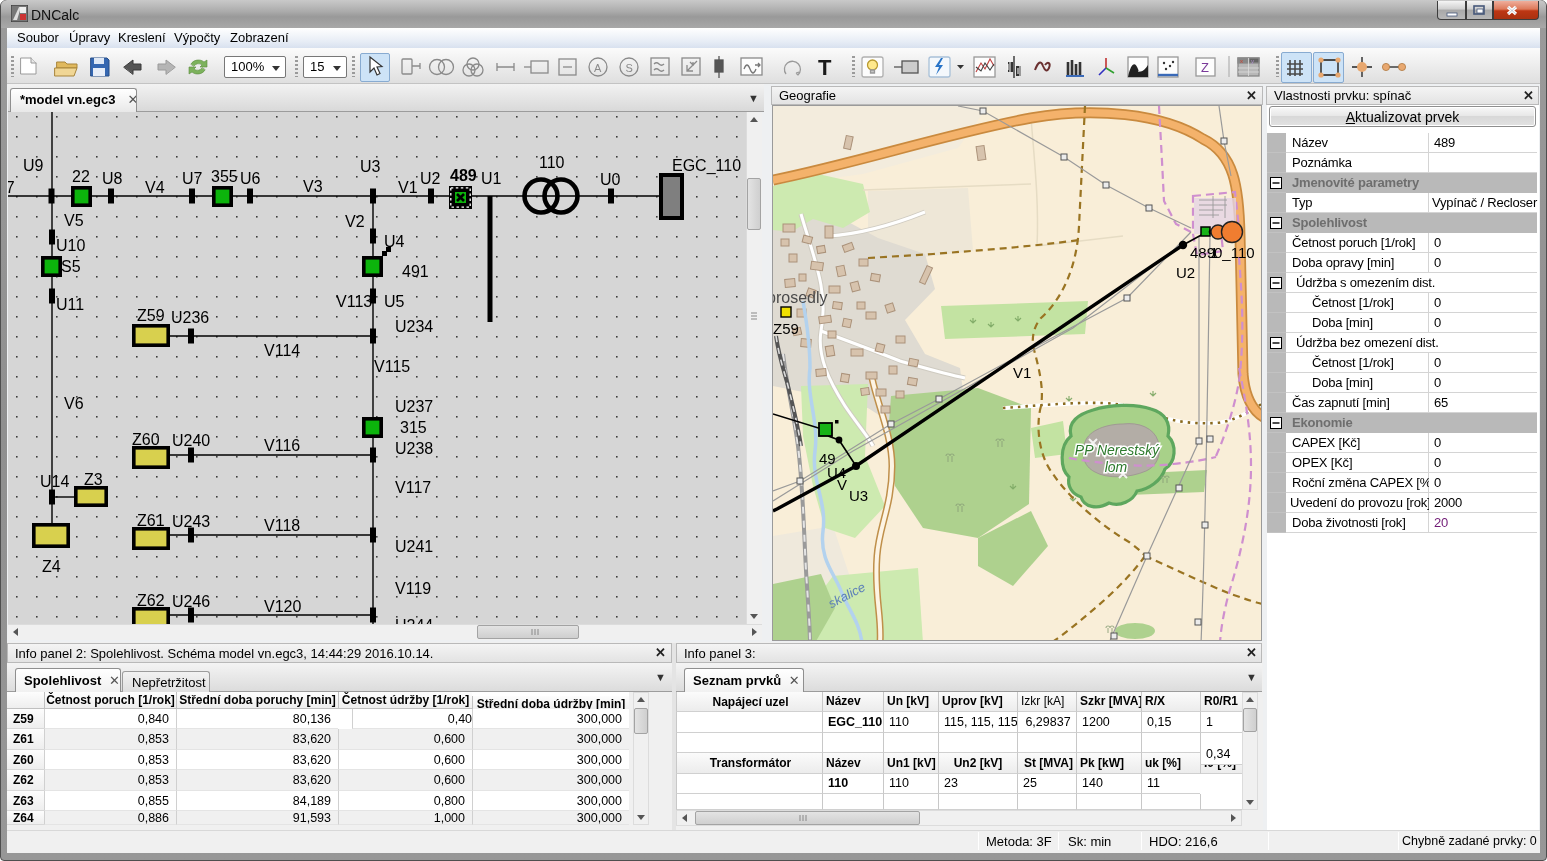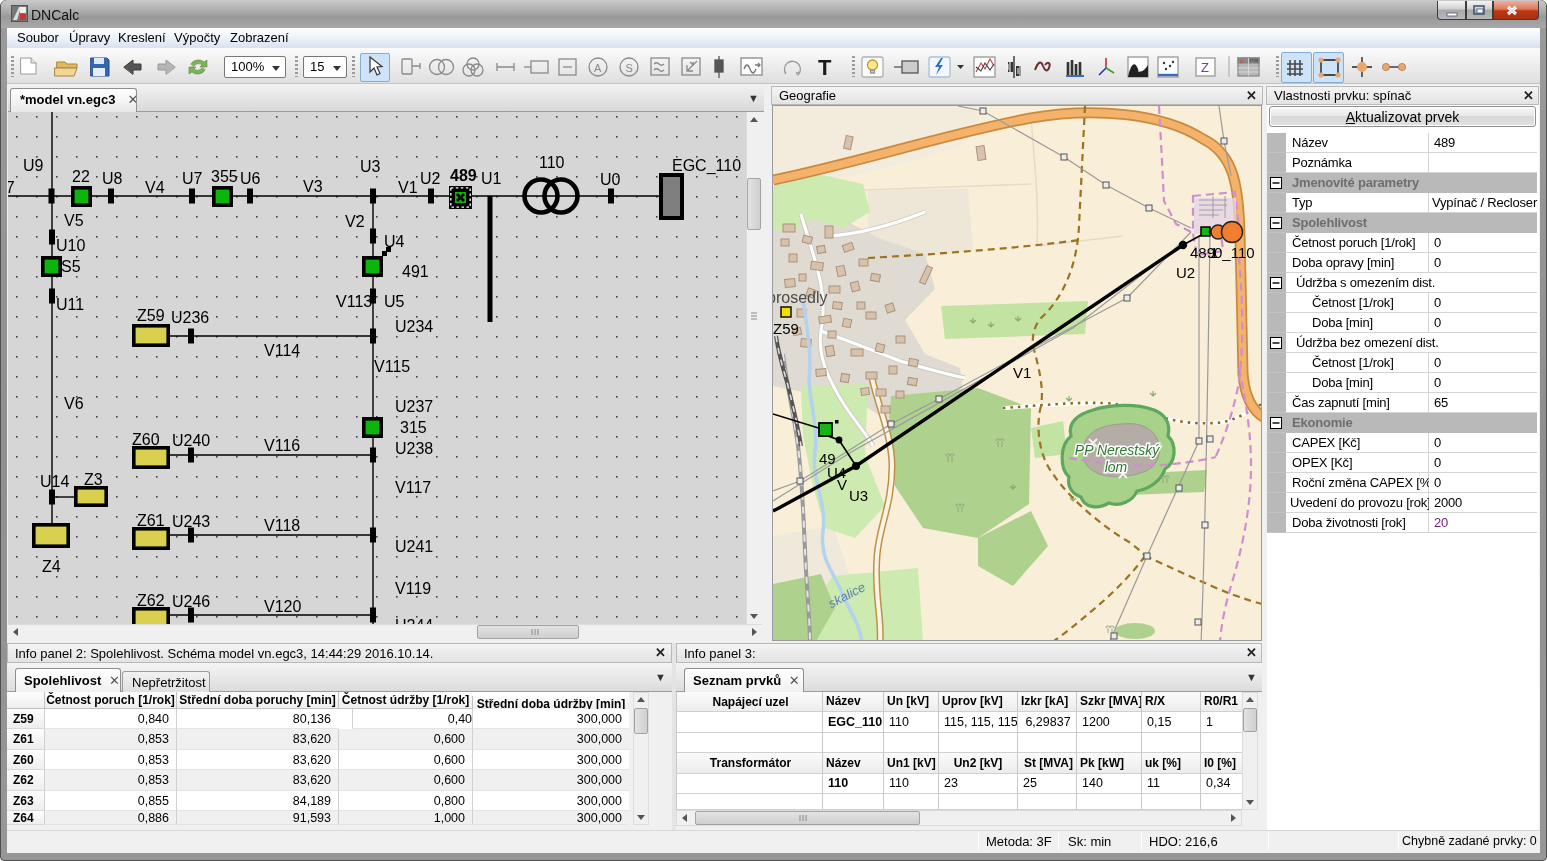--- a/index.html
+++ b/index.html
@@ -715,21 +715,21 @@
 <div class="ptitle" style="left:676px;top:643px;width:586px;height:20px;line-height:19px">Info panel 3:</div>
 <div class="pclose" style="left:1246px;top:645px">✕</div>
 <div class="abs" style="left:676px;top:663px;width:586px;height:29px;background:linear-gradient(#f4f4f4,#dcdcdc);border-bottom:1px solid #9c9c9c"></div>
 <div class="abs" style="left:684px;top:668px;width:120px;height:25px;background:linear-gradient(#fff,#f0f0f0);border:1px solid #8f8f8f;border-bottom:none;border-radius:3px 3px 0 0;font-size:13px;font-weight:bold;line-height:24px;padding-left:8px">Seznam prvků <span style="font-weight:normal;color:#555;margin-left:4px">✕</span></div>
 <div class="abs" style="left:1246px;top:671px;font-size:11px;color:#333">▼</div>
 <div class="abs" style="left:676px;top:692px;width:566px;height:118px;background:#fff"></div>
 <div class="tbl-cell" style="left:676px;top:692px;width:146px;height:20px;line-height:19px;font-size:12px;font-weight:bold;background:linear-gradient(#fbfbfb,#ececec);text-align:center;line-height:20px;border-left:1px solid #c8c8c8;border-bottom:1px solid #d0d0d0;padding-left:5px;padding-right:3px">Napájecí uzel</div>
 <div class="tbl-cell" style="left:822px;top:692px;width:61px;height:20px;line-height:19px;font-size:12px;font-weight:bold;background:linear-gradient(#fbfbfb,#ececec);text-align:left;border-left:1px solid #c8c8c8;border-bottom:1px solid #d0d0d0;padding-left:3px;padding-right:3px">Název</div>
 <div class="tbl-cell" style="left:883px;top:692px;width:55px;height:20px;line-height:19px;font-size:12px;font-weight:bold;background:linear-gradient(#fbfbfb,#ececec);text-align:left;border-left:1px solid #c8c8c8;border-bottom:1px solid #d0d0d0;padding-left:3px;padding-right:3px">Un [kV]</div>
 <div class="tbl-cell" style="left:938px;top:692px;width:79px;height:20px;line-height:19px;font-size:12px;font-weight:bold;background:linear-gradient(#fbfbfb,#ececec);text-align:left;border-left:1px solid #c8c8c8;border-bottom:1px solid #d0d0d0;padding-left:3px;padding-right:3px">Uprov [kV]</div>
-<div class="tbl-cell" style="left:1017px;top:692px;width:59px;height:20px;line-height:19px;font-size:12px;font-weight:bold;background:linear-gradient(#fbfbfb,#ececec);text-align:left;border-left:1px solid #c8c8c8;border-bottom:1px solid #d0d0d0;padding-left:3px;padding-right:3px">Izkr [kA]</div>
+<div class="tbl-cell" style="left:1017px;top:692px;width:59px;height:20px;line-height:19px;font-size:12px;font-weight:normal;background:linear-gradient(#fbfbfb,#ececec);text-align:left;border-left:1px solid #c8c8c8;border-bottom:1px solid #d0d0d0;padding-left:3px;padding-right:3px">Izkr [kA]</div>
 <div class="tbl-cell" style="left:1076px;top:692px;width:65px;height:20px;line-height:19px;font-size:12px;font-weight:bold;background:linear-gradient(#fbfbfb,#ececec);text-align:left;border-left:1px solid #c8c8c8;border-bottom:1px solid #d0d0d0;padding-left:3px;padding-right:3px">Szkr [MVA]</div>
 <div class="tbl-cell" style="left:1141px;top:692px;width:59px;height:20px;line-height:19px;font-size:12px;font-weight:bold;background:linear-gradient(#fbfbfb,#ececec);text-align:left;border-left:1px solid #c8c8c8;border-bottom:1px solid #d0d0d0;padding-left:3px;padding-right:3px">R/X</div>
 <div class="tbl-cell" style="left:1200px;top:692px;width:42px;height:20px;line-height:19px;font-size:12px;font-weight:bold;background:linear-gradient(#fbfbfb,#ececec);text-align:left;border-left:1px solid #c8c8c8;border-bottom:1px solid #d0d0d0;padding-left:3px;padding-right:3px">R0/R1</div>
 <div class="tbl-cell" style="left:676px;top:712px;width:146px;height:21px;line-height:20px;background:#fff;text-align:left;border-left:1px solid #c8c8c8;border-bottom:1px solid #d0d0d0;padding-left:5px;padding-right:3px"></div>
 <div class="tbl-cell" style="left:822px;top:712px;width:61px;height:21px;line-height:20px;background:#fff;text-align:left;font-weight:bold;border-left:1px solid #c8c8c8;border-bottom:1px solid #d0d0d0;padding-left:5px;padding-right:3px">EGC_110</div>
 <div class="tbl-cell" style="left:883px;top:712px;width:55px;height:21px;line-height:20px;background:#fff;text-align:left;border-left:1px solid #c8c8c8;border-bottom:1px solid #d0d0d0;padding-left:5px;padding-right:3px">110</div>
 <div class="tbl-cell" style="left:938px;top:712px;width:79px;height:21px;line-height:20px;background:#fff;text-align:left;border-left:1px solid #c8c8c8;border-bottom:1px solid #d0d0d0;padding-left:5px;padding-right:3px">115, 115, 115</div>
 <div class="tbl-cell" style="left:1017px;top:712px;width:59px;height:21px;line-height:20px;background:#fff;text-align:center;border-left:1px solid #c8c8c8;border-bottom:1px solid #d0d0d0;padding-left:5px;padding-right:3px">6,29837</div>
 <div class="tbl-cell" style="left:1076px;top:712px;width:65px;height:21px;line-height:20px;background:#fff;text-align:left;border-left:1px solid #c8c8c8;border-bottom:1px solid #d0d0d0;padding-left:5px;padding-right:3px">1200</div>
 <div class="tbl-cell" style="left:1141px;top:712px;width:59px;height:21px;line-height:20px;background:#fff;text-align:left;border-left:1px solid #c8c8c8;border-bottom:1px solid #d0d0d0;padding-left:5px;padding-right:3px">0,15</div>
@@ -750,21 +750,21 @@
 <div class="tbl-cell" style="left:1076px;top:753px;width:65px;height:21px;line-height:20px;font-size:12px;font-weight:bold;background:linear-gradient(#fbfbfb,#ececec);text-align:left;border-left:1px solid #c8c8c8;border-bottom:1px solid #d0d0d0;padding-left:3px;padding-right:3px">Pk [kW]</div>
 <div class="tbl-cell" style="left:1141px;top:753px;width:59px;height:21px;line-height:20px;font-size:12px;font-weight:bold;background:linear-gradient(#fbfbfb,#ececec);text-align:left;border-left:1px solid #c8c8c8;border-bottom:1px solid #d0d0d0;padding-left:3px;padding-right:3px">uk [%]</div>
 <div class="tbl-cell" style="left:1200px;top:753px;width:42px;height:21px;line-height:20px;font-size:12px;font-weight:bold;background:linear-gradient(#fbfbfb,#ececec);text-align:left;border-left:1px solid #c8c8c8;border-bottom:1px solid #d0d0d0;padding-left:3px;padding-right:3px">I0 [%]</div>
 <div class="tbl-cell" style="left:676px;top:774px;width:146px;height:20px;line-height:19px;background:#fff;text-align:left;border-left:1px solid #c8c8c8;border-bottom:1px solid #d0d0d0;padding-left:5px;padding-right:3px"></div>
 <div class="tbl-cell" style="left:822px;top:774px;width:61px;height:20px;line-height:19px;background:#fff;text-align:left;font-weight:bold;border-left:1px solid #c8c8c8;border-bottom:1px solid #d0d0d0;padding-left:5px;padding-right:3px">110</div>
 <div class="tbl-cell" style="left:883px;top:774px;width:55px;height:20px;line-height:19px;background:#fff;text-align:left;border-left:1px solid #c8c8c8;border-bottom:1px solid #d0d0d0;padding-left:5px;padding-right:3px">110</div>
 <div class="tbl-cell" style="left:938px;top:774px;width:79px;height:20px;line-height:19px;background:#fff;text-align:left;border-left:1px solid #c8c8c8;border-bottom:1px solid #d0d0d0;padding-left:5px;padding-right:3px">23</div>
 <div class="tbl-cell" style="left:1017px;top:774px;width:59px;height:20px;line-height:19px;background:#fff;text-align:left;border-left:1px solid #c8c8c8;border-bottom:1px solid #d0d0d0;padding-left:5px;padding-right:3px">25</div>
 <div class="tbl-cell" style="left:1076px;top:774px;width:65px;height:20px;line-height:19px;background:#fff;text-align:left;border-left:1px solid #c8c8c8;border-bottom:1px solid #d0d0d0;padding-left:5px;padding-right:3px">140</div>
 <div class="tbl-cell" style="left:1141px;top:774px;width:59px;height:20px;line-height:19px;background:#fff;text-align:left;border-left:1px solid #c8c8c8;border-bottom:1px solid #d0d0d0;padding-left:5px;padding-right:3px">11</div>
-<div class="tbl-cell" style="left:1200px;top:774px;width:42px;height:20px;line-height:19px;background:#fff;text-align:left;border-left:1px solid #c8c8c8;border-bottom:1px solid #d0d0d0;padding-left:5px;padding-right:3px">0,34</div>
+<div class="tbl-cell" style="left:1200px;top:745px;width:42px;height:20px;line-height:19px;background:#fff;text-align:left;border-left:1px solid #c8c8c8;border-bottom:1px solid #d0d0d0;padding-left:5px;padding-right:3px">0,34</div>
 <div class="tbl-cell" style="left:676px;top:794px;width:146px;height:16px;line-height:15px;background:#fff;text-align:left;border-left:1px solid #c8c8c8;border-bottom:1px solid #d0d0d0;padding-left:5px;padding-right:3px"></div>
 <div class="tbl-cell" style="left:822px;top:794px;width:61px;height:16px;line-height:15px;background:#fff;text-align:left;border-left:1px solid #c8c8c8;border-bottom:1px solid #d0d0d0;padding-left:5px;padding-right:3px"></div>
 <div class="tbl-cell" style="left:883px;top:794px;width:55px;height:16px;line-height:15px;background:#fff;text-align:left;border-left:1px solid #c8c8c8;border-bottom:1px solid #d0d0d0;padding-left:5px;padding-right:3px"></div>
 <div class="tbl-cell" style="left:938px;top:794px;width:79px;height:16px;line-height:15px;background:#fff;text-align:left;border-left:1px solid #c8c8c8;border-bottom:1px solid #d0d0d0;padding-left:5px;padding-right:3px"></div>
 <div class="tbl-cell" style="left:1017px;top:794px;width:59px;height:16px;line-height:15px;background:#fff;text-align:left;border-left:1px solid #c8c8c8;border-bottom:1px solid #d0d0d0;padding-left:5px;padding-right:3px"></div>
 <div class="tbl-cell" style="left:1076px;top:794px;width:65px;height:16px;line-height:15px;background:#fff;text-align:left;border-left:1px solid #c8c8c8;border-bottom:1px solid #d0d0d0;padding-left:5px;padding-right:3px"></div>
 <div class="tbl-cell" style="left:1141px;top:794px;width:59px;height:16px;line-height:15px;background:#fff;text-align:left;border-left:1px solid #c8c8c8;border-bottom:1px solid #d0d0d0;padding-left:5px;padding-right:3px"></div>
 <div class="tbl-cell" style="left:1200px;top:794px;width:42px;height:16px;line-height:15px;background:#fff;text-align:left;border-left:1px solid #c8c8c8;border-bottom:1px solid #d0d0d0;padding-left:5px;padding-right:3px"></div>
 <div class="sb" style="left:1242px;top:692px;width:16px;height:118px;border:1px solid #dcdcdc"></div>
 <div class="sb-thumb" style="left:1243px;top:708px;width:14px;height:24px"></div>

